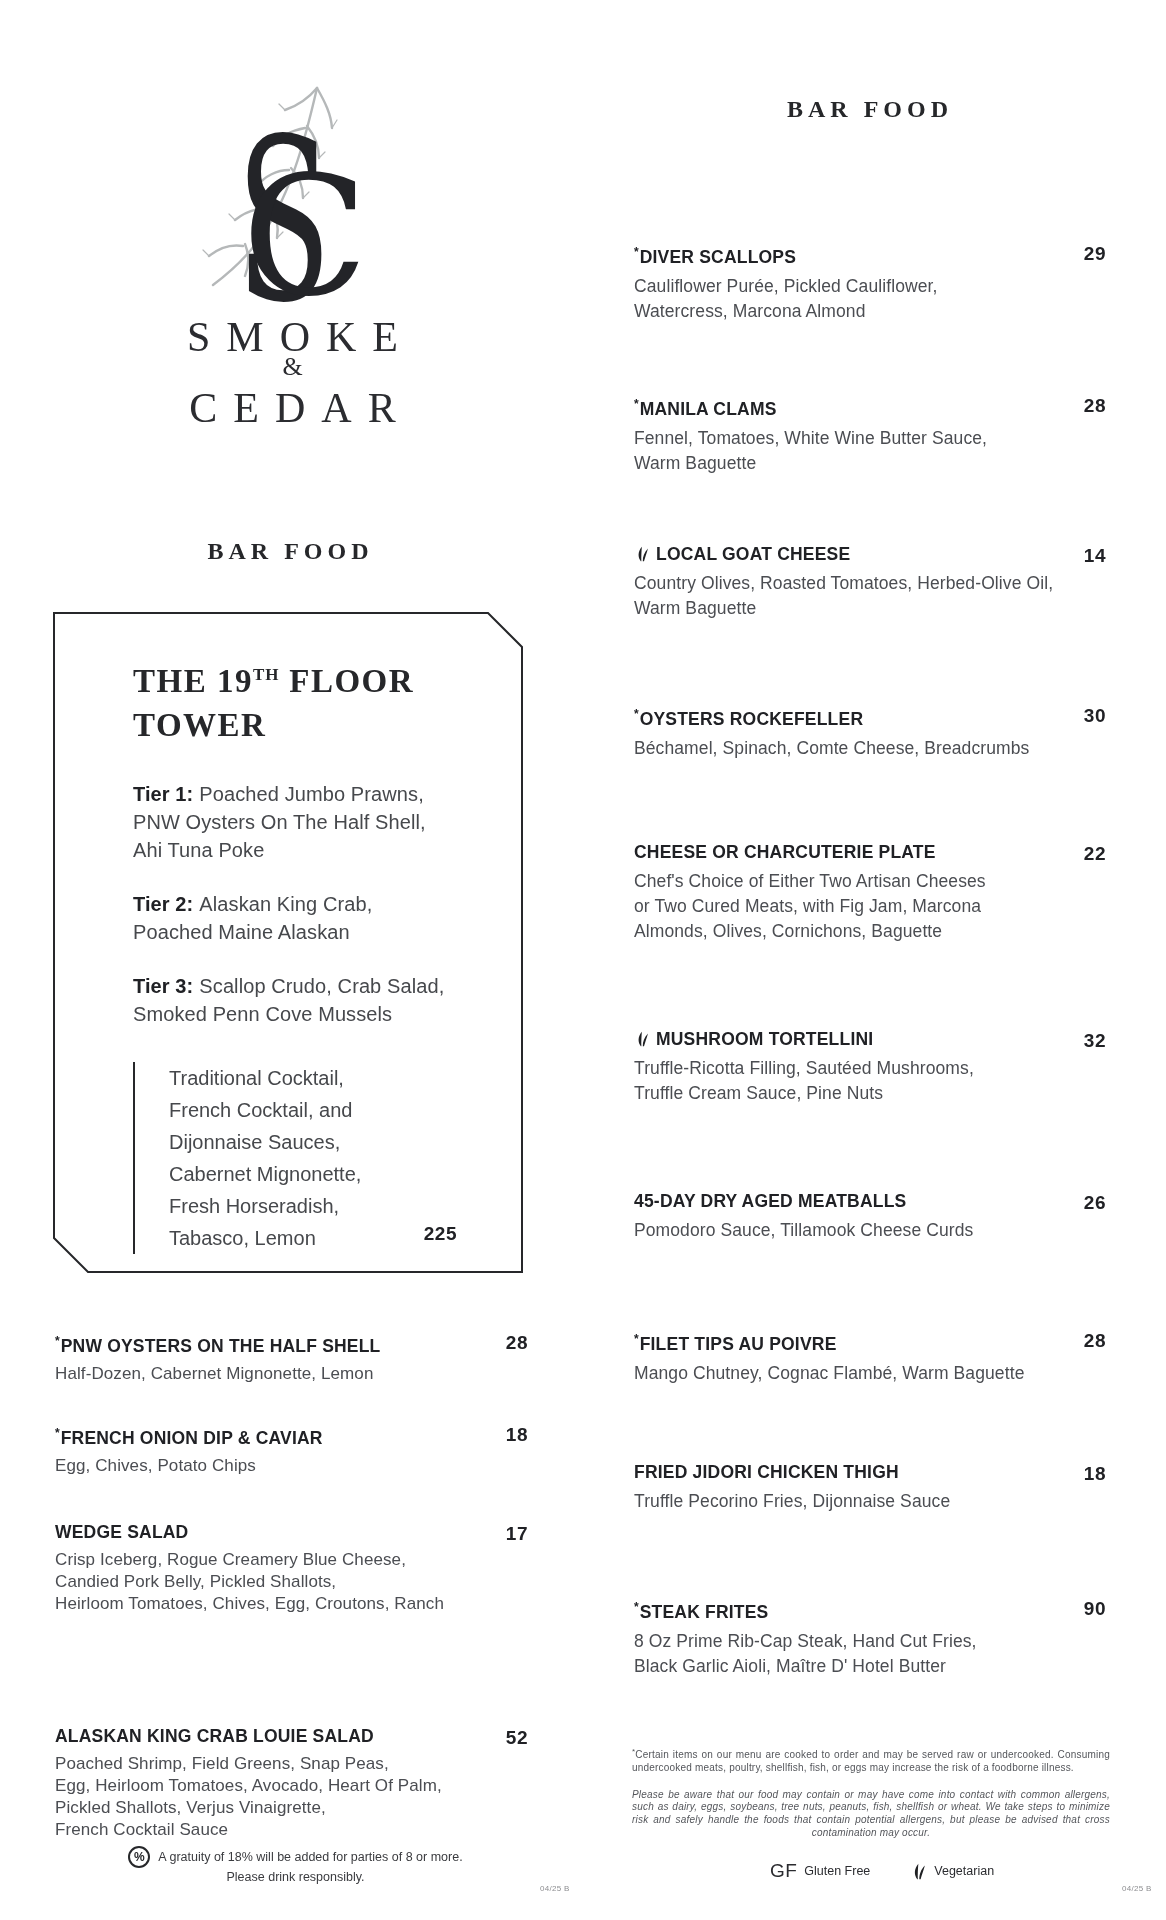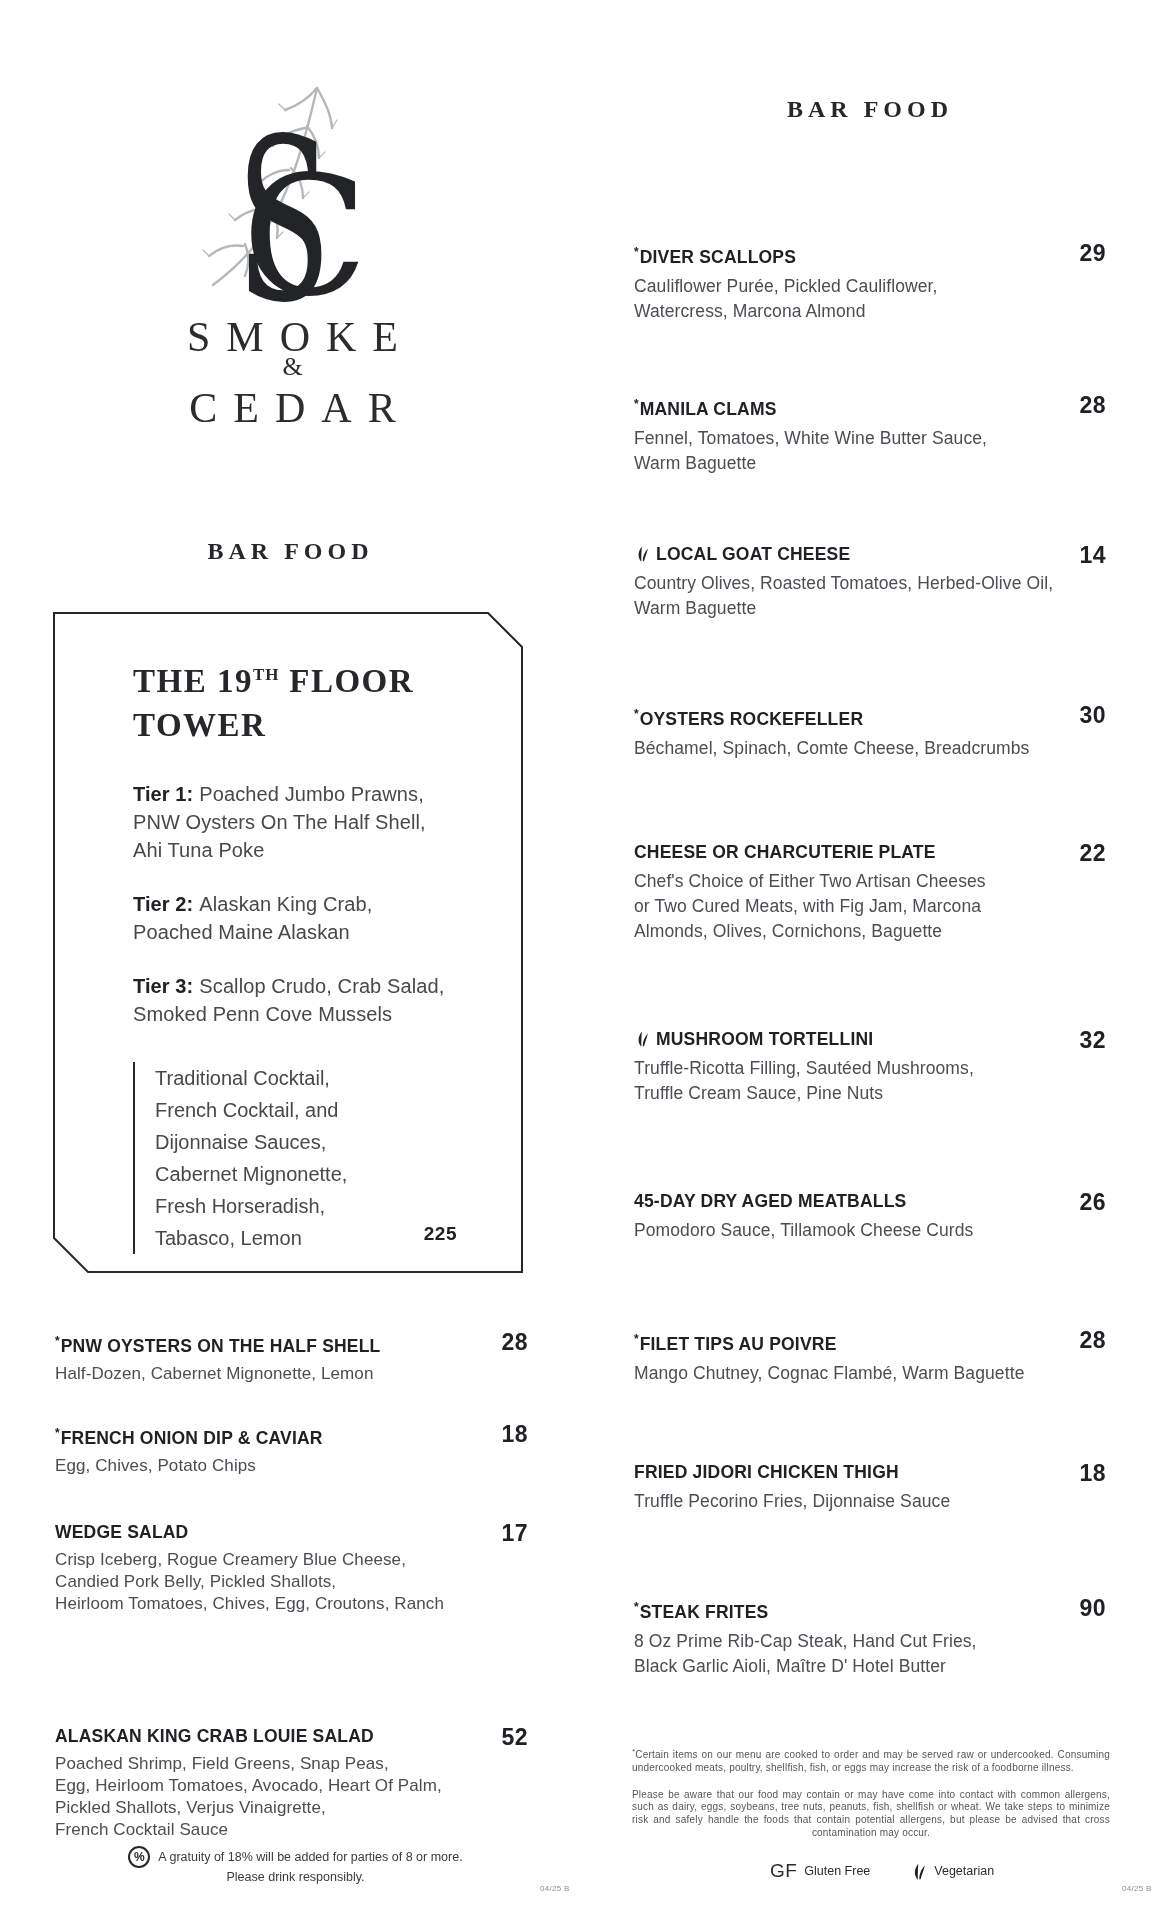--- a/index.html
+++ b/index.html
@@ -32,21 +32,21 @@
   #tower-box{position:absolute;left:53px;top:612px;width:470px;height:661px;}
   #tower-box .outline{position:absolute;left:0;top:0;}
   .tower-content{position:absolute;left:0;top:0;right:0;padding:50px 28px 0 80px;box-sizing:border-box;}
   .tower-title{font-family:"Liberation Serif","DejaVu Serif",serif;font-weight:700;
     font-size:33px;line-height:38px;letter-spacing:1.5px;color:#26272a;}
   .tower-title .sup{font-size:17px;position:relative;top:-12px;letter-spacing:1px;}
   .tiers{margin-top:36px;}
   .tier{margin-bottom:26px;font-size:20px;line-height:28px;color:#46484c;letter-spacing:.1px;}
   .tier-label{font-weight:700;color:#202125;margin-right:6px;}
   .tier-text{white-space:pre-line;}
-  .sauces{position:relative;margin-top:34px;border-left:2px solid #26272a;padding-left:20px;
+  .sauces{position:relative;margin-top:34px;border-left:2px solid #26272a;padding-left:34px;
     width:324px;box-sizing:border-box;font-size:20px;line-height:32px;color:#46484c;}
   .sauces-text{white-space:pre-line;}
   .sauces-price{position:absolute;right:0;bottom:4px;font-weight:700;font-size:19px;color:#202125;letter-spacing:.5px;}
 
   
   .items-col{position:absolute;top:0;height:1596px;}
   #left-items{left:55px;width:473px;}
   #right-items{left:634px;width:472px;}
   .menu-item{position:absolute;left:0;right:0;}
   #right-items .menu-item:nth-child(1){top:241px}
@@ -59,32 +59,32 @@
   #right-items .menu-item:nth-child(8){top:1328px}
   #right-items .menu-item:nth-child(9){top:1461px}
   #right-items .menu-item:nth-child(10){top:1596px}
   #left-items .menu-item:nth-child(1){top:1330px}
   #left-items .menu-item:nth-child(2){top:1422px}
   #left-items .menu-item:nth-child(3){top:1521px}
   #left-items .menu-item:nth-child(4){top:1725px}
 
   .item-head{position:relative;padding-right:52px;line-height:23px;}
   .item-name{font-weight:700;font-size:17.5px;letter-spacing:.2px;color:#202125;}
-  .item-price{position:absolute;right:0;top:1px;font-weight:700;font-size:23px;letter-spacing:.5px;color:#202125;}
+  .item-price{position:absolute;right:0;top:1px;font-weight:700;font-size:19px;letter-spacing:.5px;color:#202125;}
   .item-desc{white-space:pre-line;font-size:17.5px;line-height:25px;color:#4b4d52;margin-top:5px;letter-spacing:.1px;}
   #left-items .item-desc{line-height:22px;font-size:17px;}
   .ast{font-size:12px;vertical-align:7px;margin-right:1px;font-weight:700;color:#202125;}
   .veg{display:inline-block;width:16px;height:16px;margin-right:6px;vertical-align:-2px;}
 
   
   #disclaimers{position:absolute;left:632px;top:1746px;width:478px;font-size:10px;
     line-height:12.8px;color:#54565b;letter-spacing:.2px;}
   #disclaimers p{margin:0;}
   .disc1{margin-bottom:14px !important;text-align:justify;}
-  .disc2{text-align:justify;text-align-last:center;}
+  .disc2{text-align:justify;text-align-last:center;font-style:italic;}
   .disc-ast{font-size:8px;vertical-align:4px;}
 
   
   #legend{position:absolute;left:646px;top:1860px;width:472px;display:flex;align-items:center;
     justify-content:center;gap:40px;color:#2a2b2f;}
   .legend-group{display:flex;align-items:center;gap:7px;}
   .gf-mark{font-size:19px;letter-spacing:.5px;}
   .legend-label{font-size:12.5px;}
   .legend-leaf{display:inline-block;width:17px;height:17px;}
 

